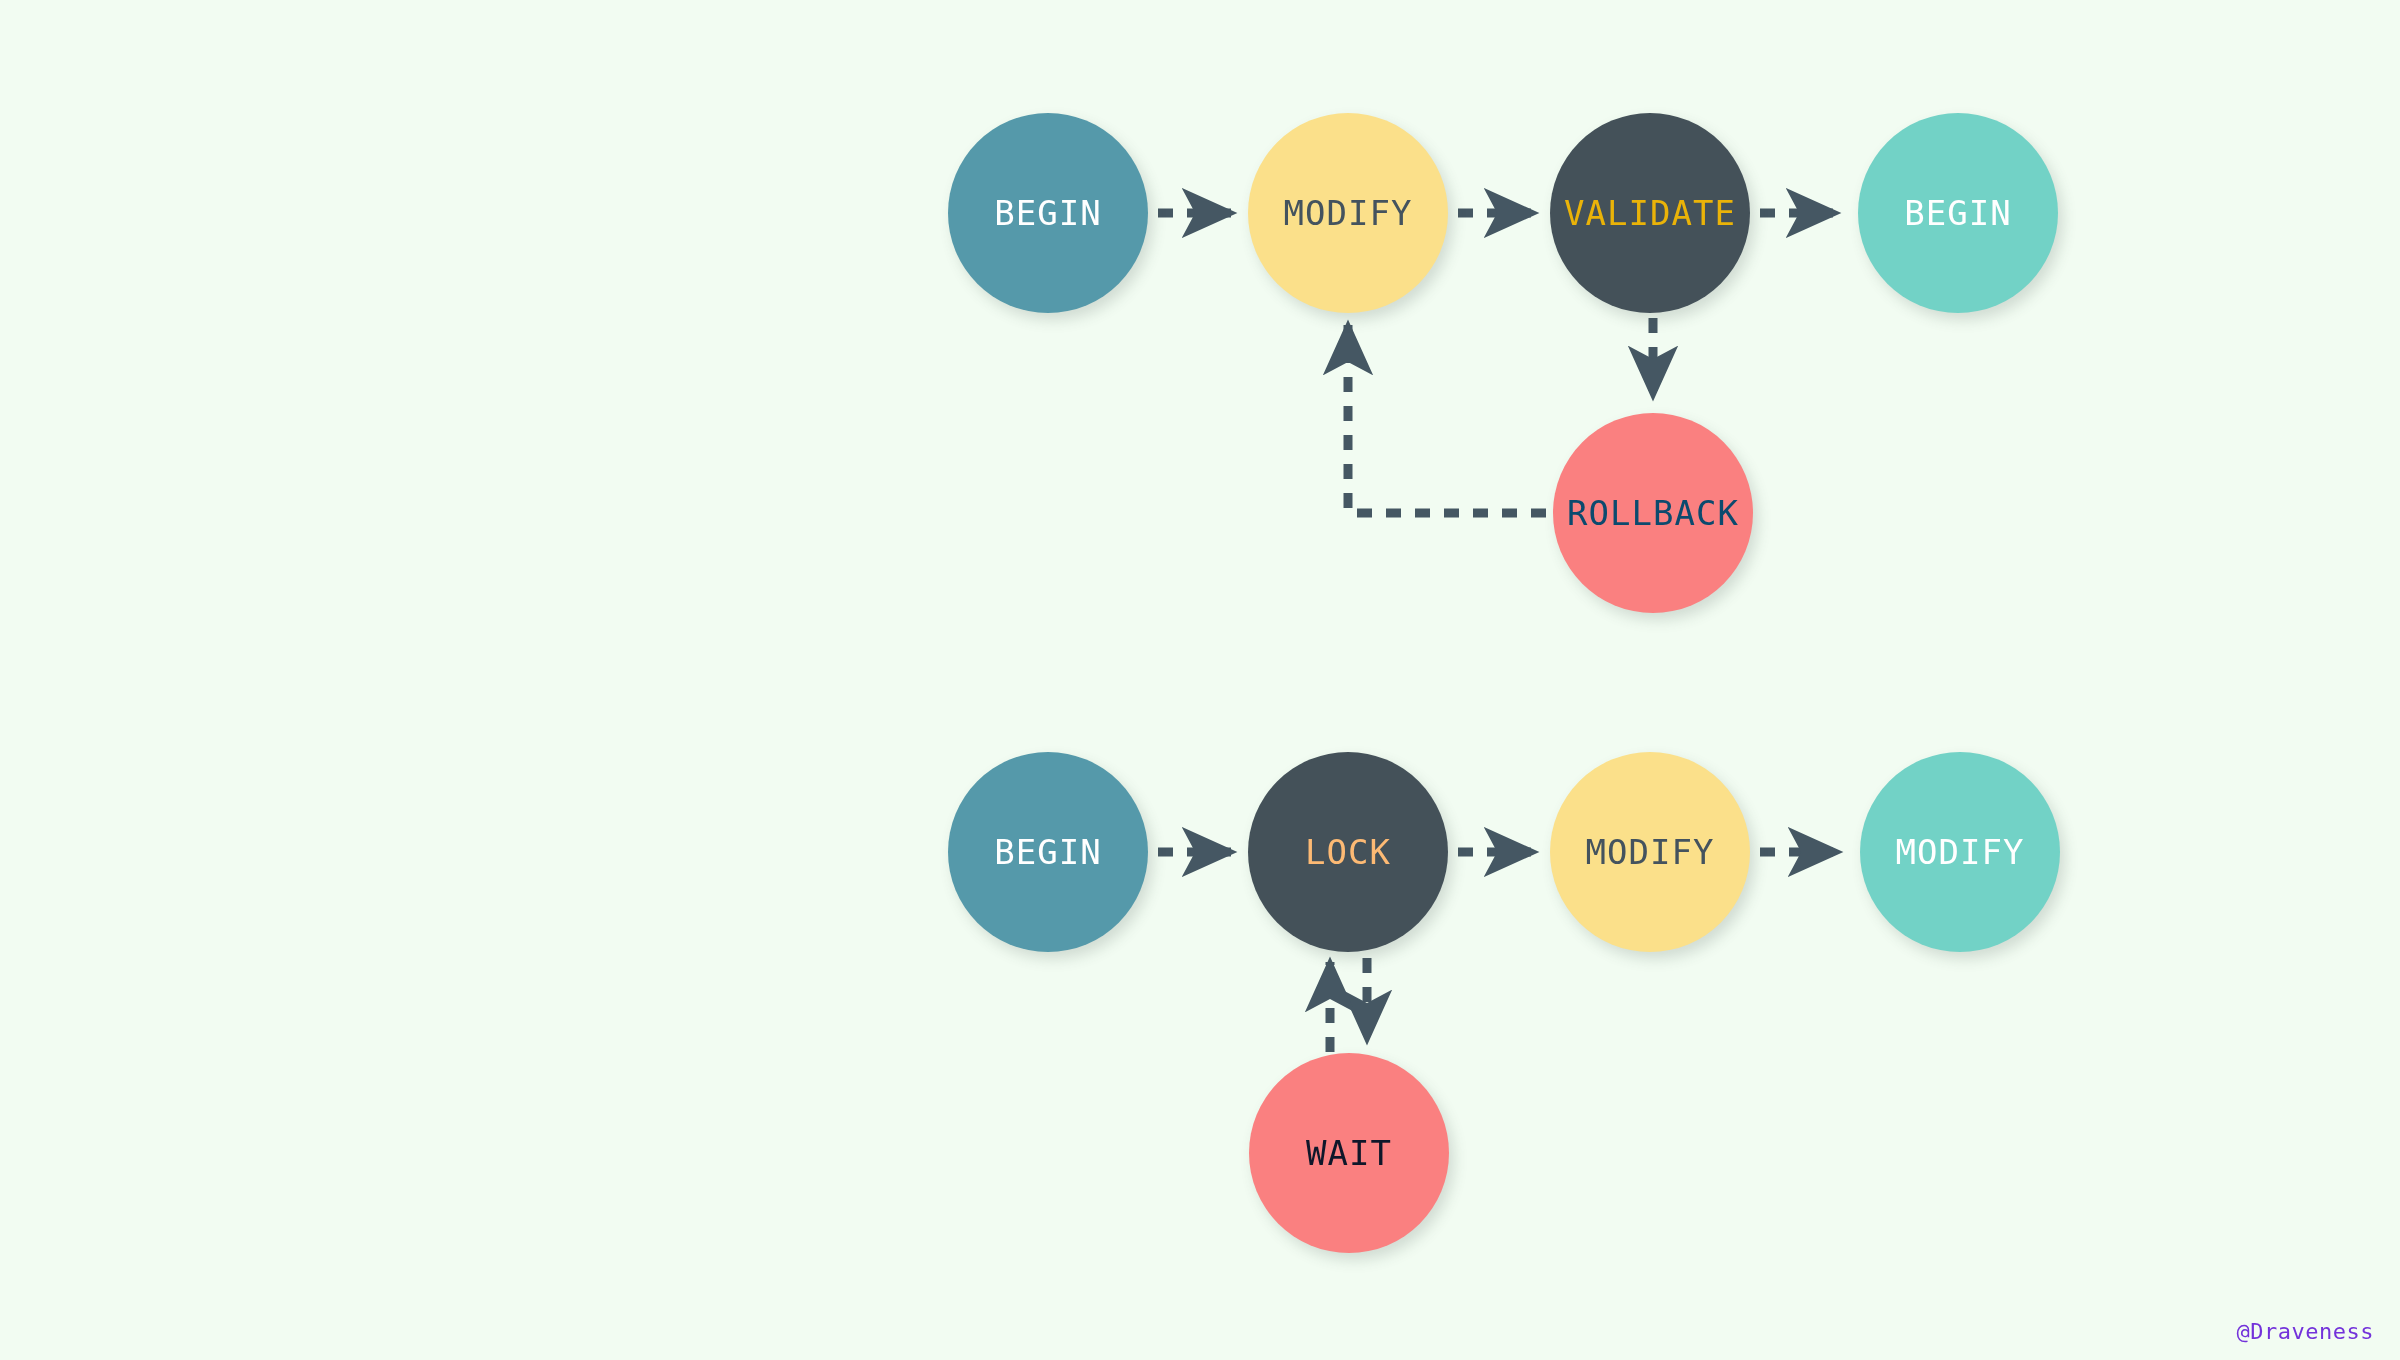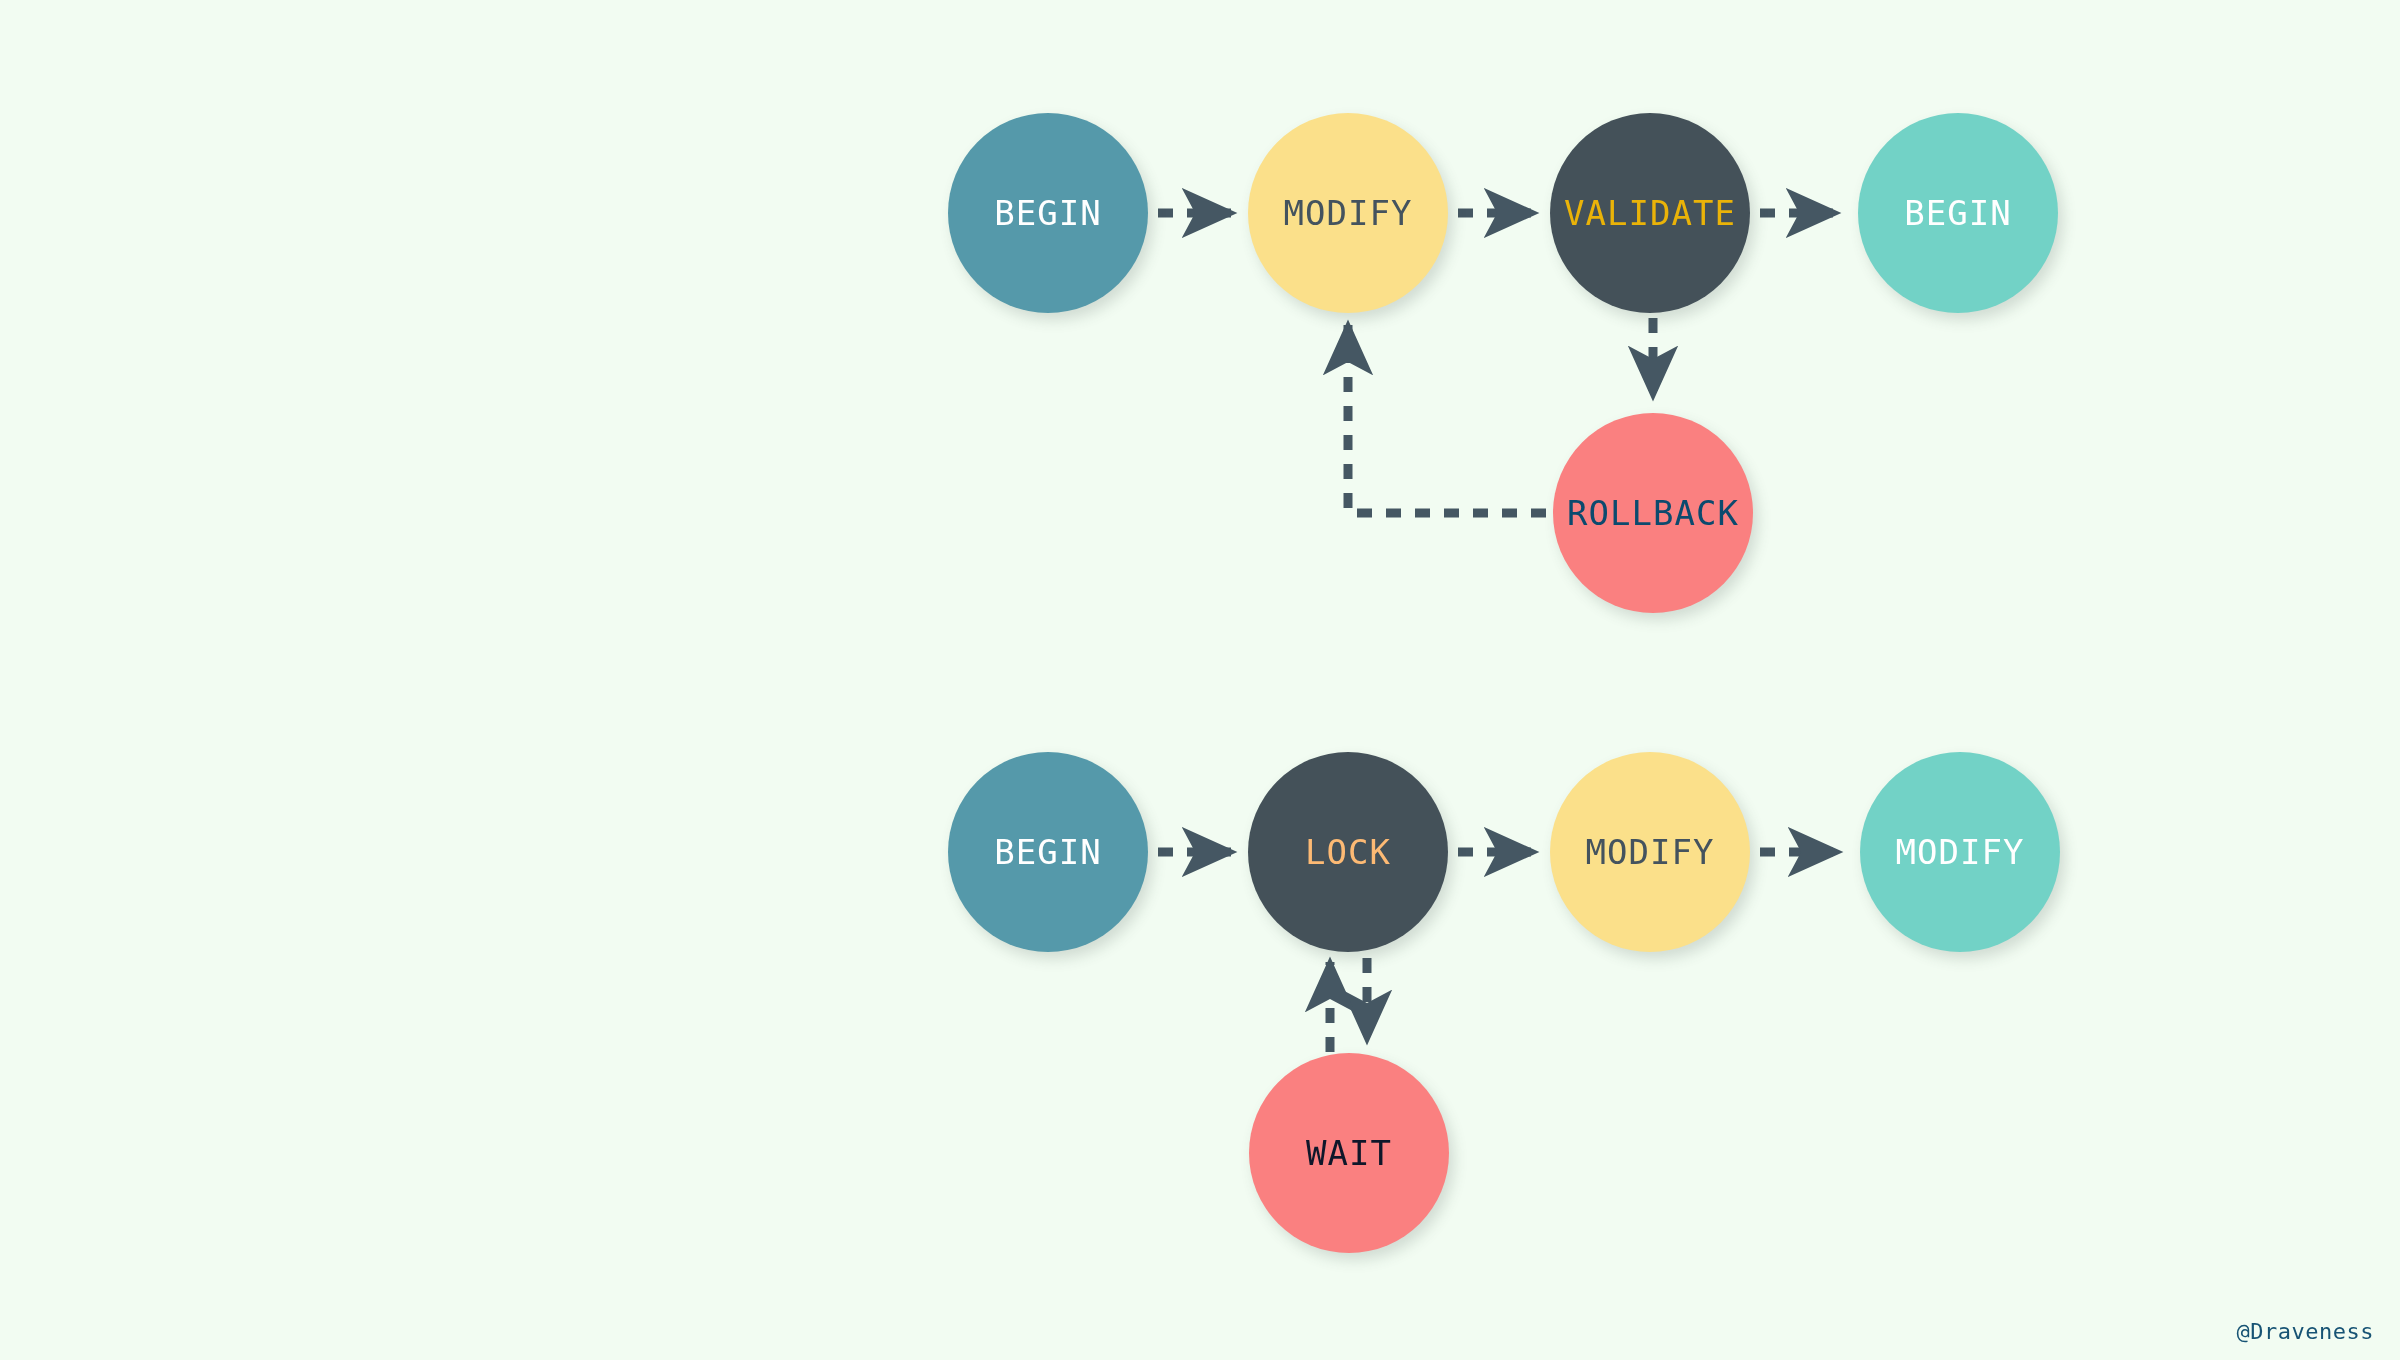--- a/index.html
+++ b/index.html
@@ -48,21 +48,21 @@
     font-family: "DejaVu Sans Mono", "Liberation Mono", monospace;
     font-size: 46px;
     letter-spacing: 3px;
     white-space: nowrap;
     z-index: 1;
   }
   .watermark {
     position: absolute;
     right: 26px;
     bottom: 16px;
-    color: #0c4a6e;
+    color: #6d28d9;
     font-family: "DejaVu Sans Mono", "Liberation Mono", monospace;
     font-size: 22px;
     letter-spacing: 0.5px;
     opacity: 0.95;
     z-index: 3;
   }
 </style>
 </head>
 <body>
 

